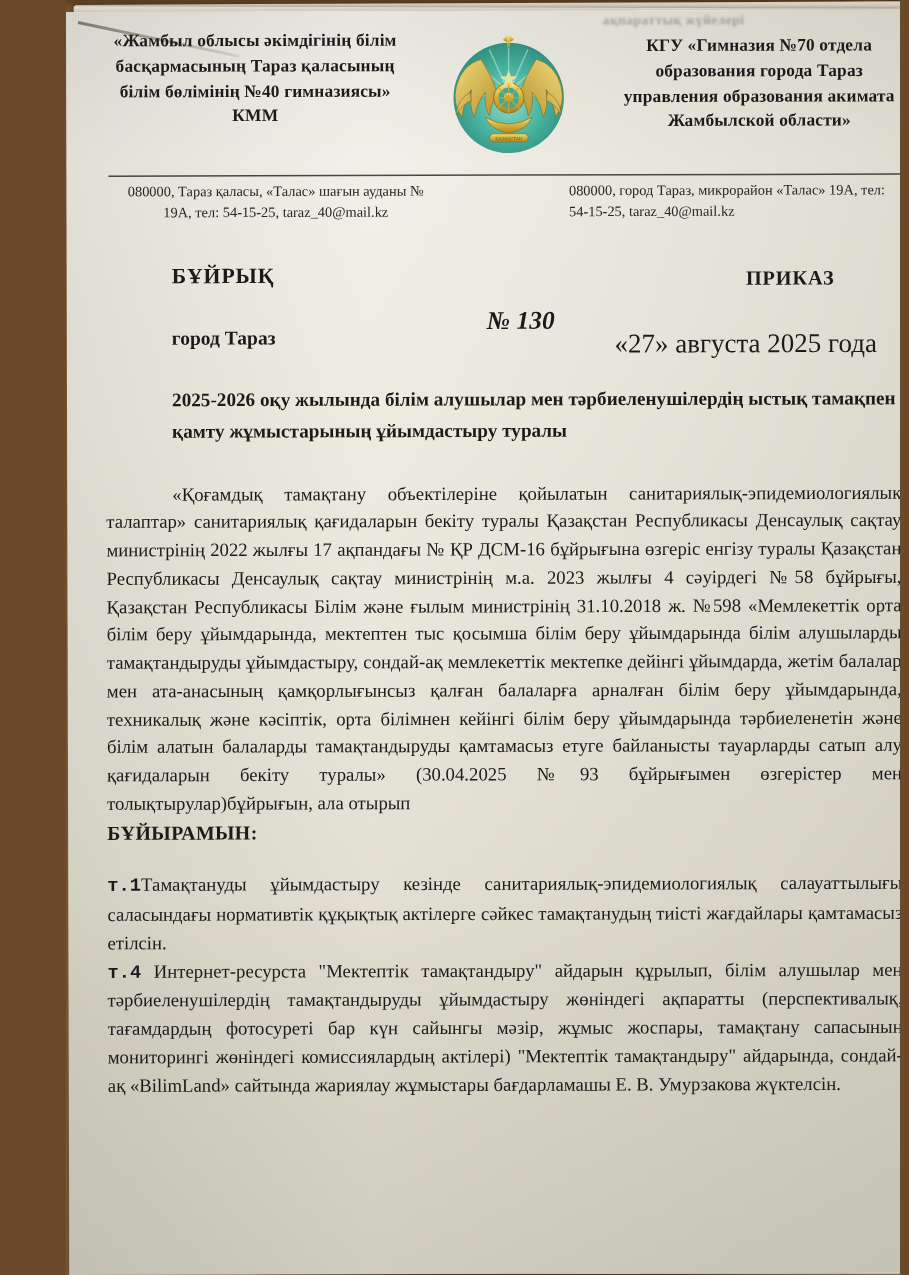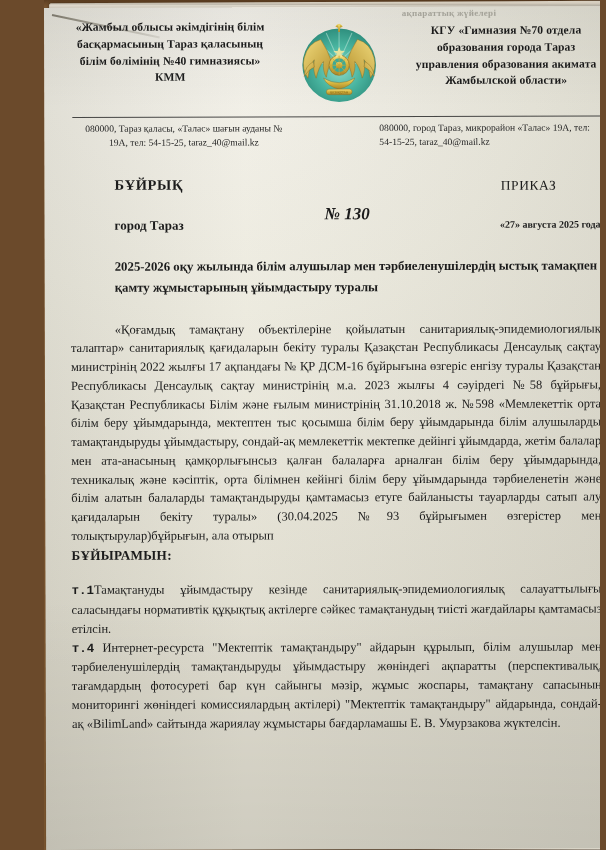--- a/index.html
+++ b/index.html
@@ -156,33 +156,33 @@
   .addr.right { text-align: left; margin-right: 10px; }
 
   
   .title-block { margin-top: 28px; position: relative; height: 58px; }
   .t-kaz {
     position: absolute; left: 44px; top: 0;
     font-weight: bold; font-size: 14.5px; letter-spacing: .6px;
   }
   .t-rus {
     position: absolute; right: 48px; top: 2px;
-    font-weight: normal; font-size: 13.5px; letter-spacing: .6px;
+    font-weight: bold; font-size: 13.5px; letter-spacing: .6px;
   }
   .t-num {
     position: absolute; left: 254px; top: 28px;
     font-weight: bold; font-size: 17px; font-style: italic;
   }
   .t-city {
     position: absolute; left: 44px; top: 41px;
     font-weight: bold; font-size: 13px;
   }
   .t-date {
-    position: absolute; right: 4px; top: 43px;
-    font-weight: bold; font-size: 10px;
+    position: absolute; right: 20px; top: 43px;
+    font-weight: normal; font-size: 18px;
   }
 
   
   .subject {
     margin: 22px 0 0 44px;
     font-weight: bold;
     font-size: 12.8px;
     line-height: 1.62;
   }
 

